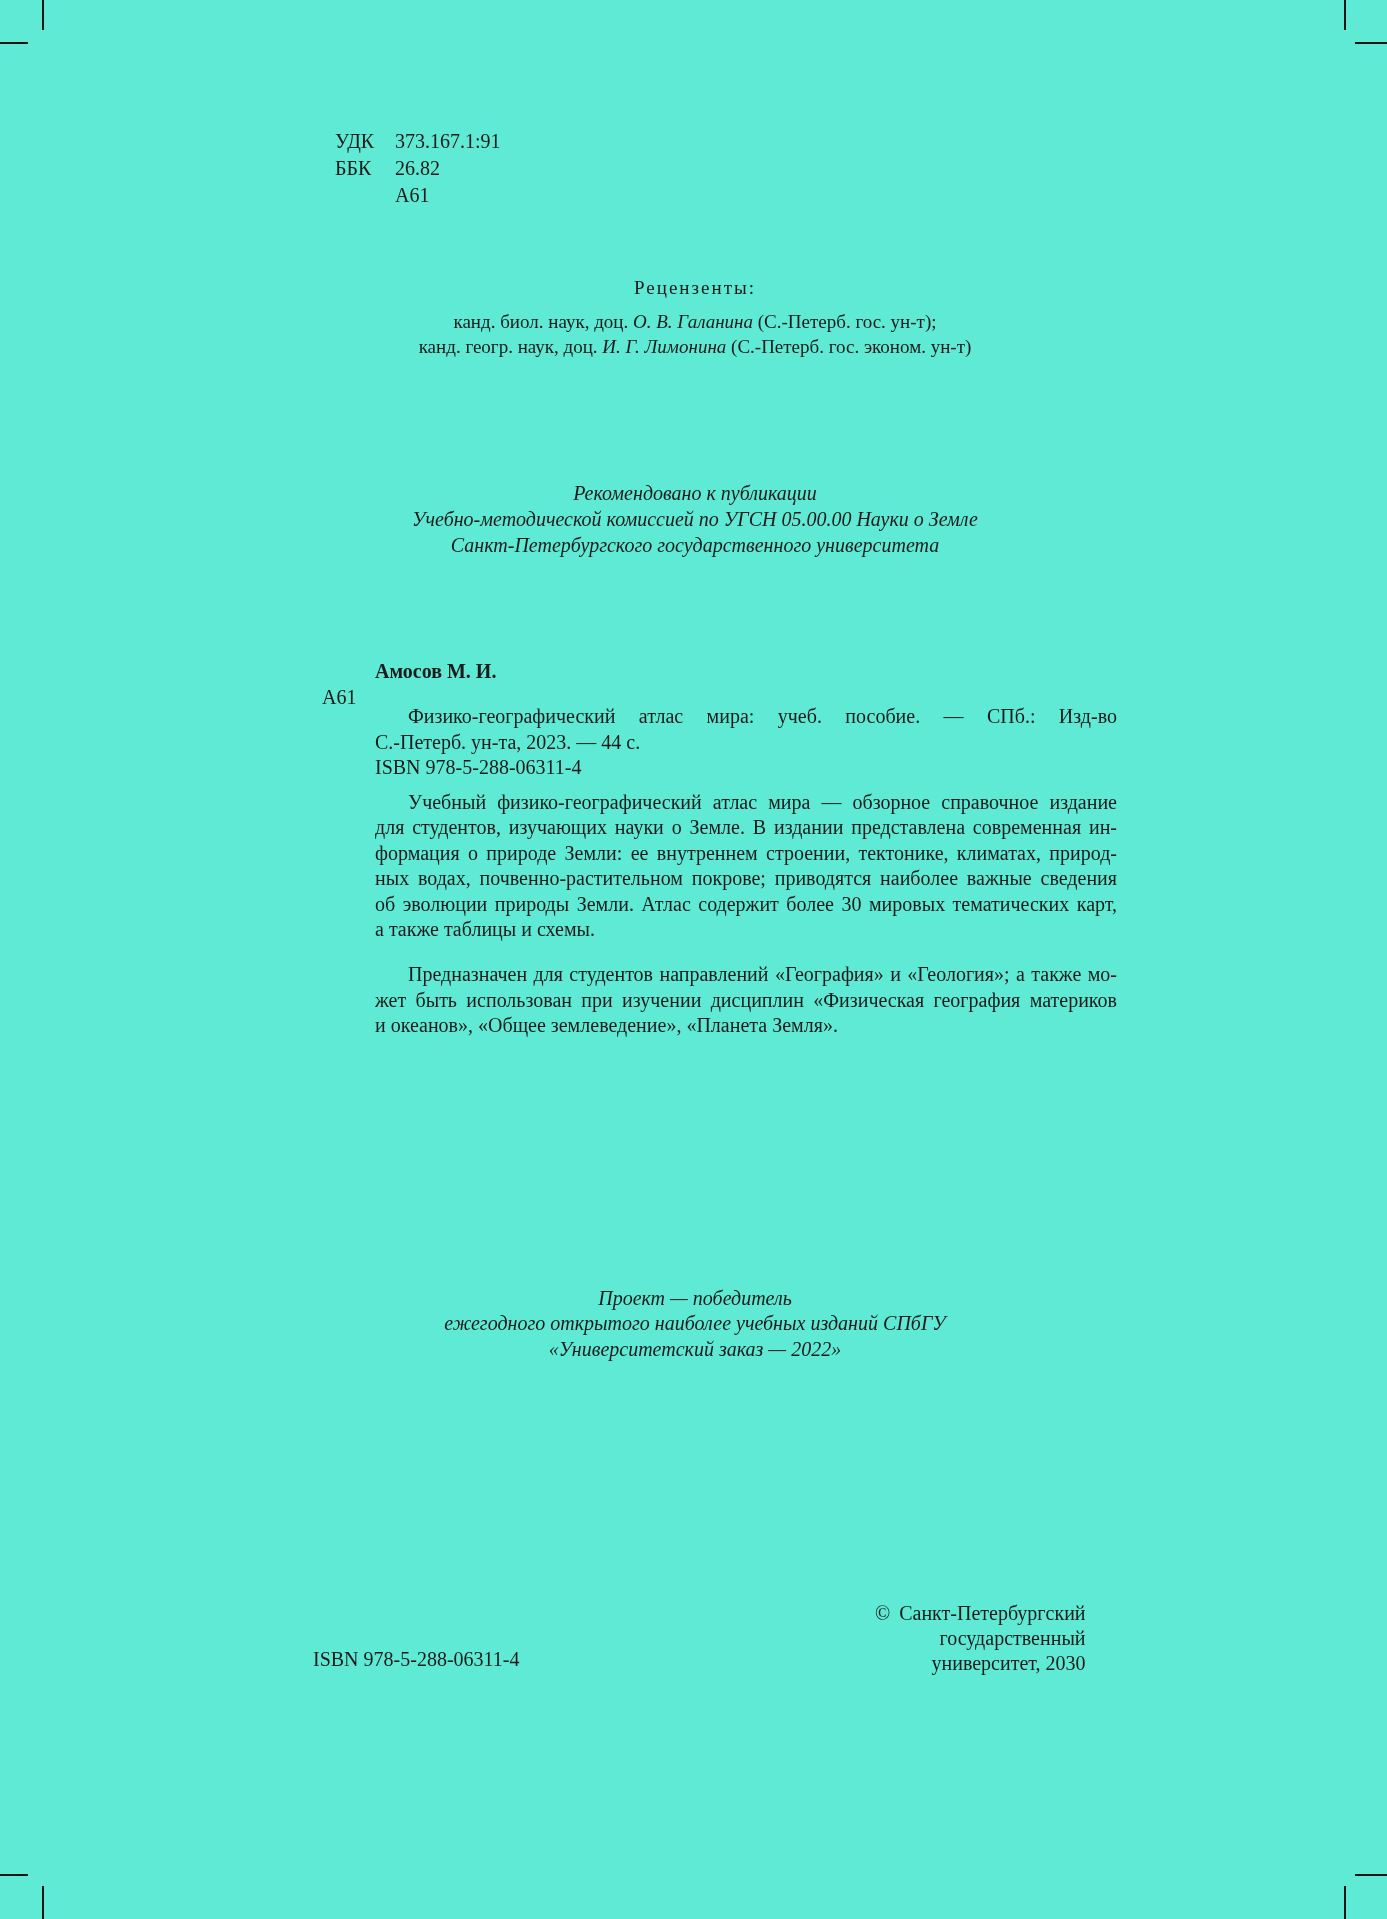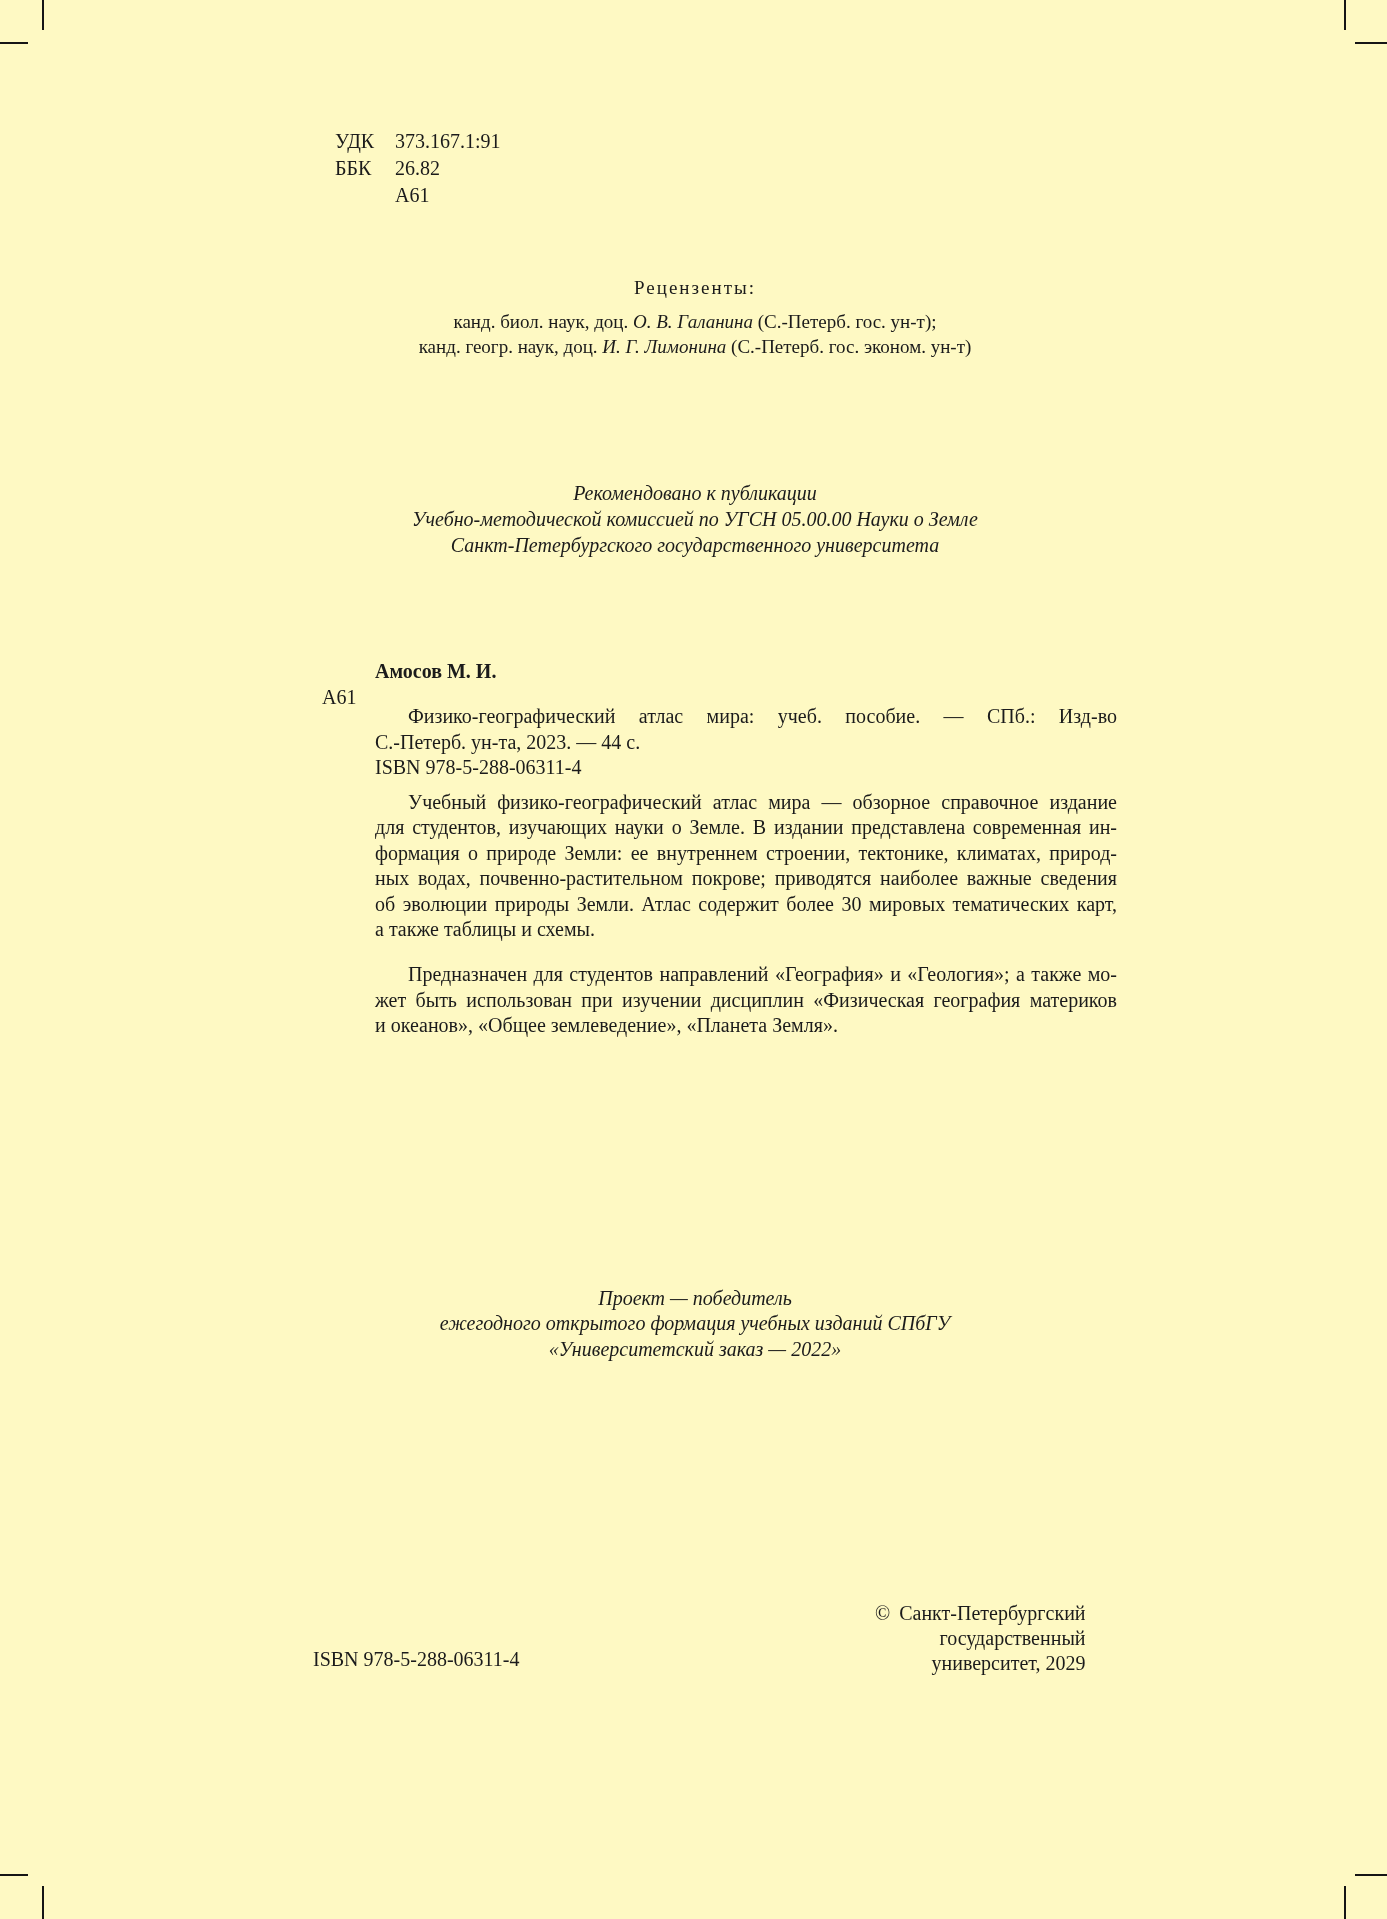--- a/index.html
+++ b/index.html
@@ -1,21 +1,21 @@
 <!DOCTYPE html>
 <html><head>
 <meta charset="utf-8">
 <style>
   * { margin: 0; padding: 0; box-sizing: border-box; }
   html, body { background: #ffffff; }
   .page {
     position: relative;
     width: 1387px;
     height: 1919px;
-    background: #fef9c3;
+    background: #5eead4;
     font-family: "Liberation Serif", "DejaVu Serif", serif;
     color: #1b1b1b;
     overflow: hidden;
   }
   .crop { position: absolute; background: #151515; }
 
   .block { position: absolute; }
 
   
   .top-codes { left: 335px; top: 128px; font-size: 20px; }
@@ -121,24 +121,24 @@
     <div class="lines indent">
         <div class="tline tline-first">Предназначен для студентов направлений «География» и «Геология»; а также мо-</div>
         <div class="tline">жет быть использован при изучении дисциплин «Физическая география материков</div>
         <div class="tline tline-last">и океанов», «Общее землеведение», «Планета Земля».</div>
       </div>
   </div>
 
 
   <div class="block centered award">
     <div>Проект — победитель</div>
-    <div>ежегодного открытого формация учебных изданий СПбГУ</div>
+    <div>ежегодного открытого наиболее учебных изданий СПбГУ</div>
     <div>«Университетский заказ — 2022»</div>
   </div>
 
   <div class="block footer-isbn">ISBN 978-5-288-06311-4</div>
   <div class="block copyright">
     <div><span class="csym">©</span><span>Санкт-Петербургский</span></div>
     <div class="cindent">государственный</div>
-    <div class="cindent">университет, 2029</div>
+    <div class="cindent">университет, 2030</div>
   </div>
 
 </div>
 
 </body></html>

